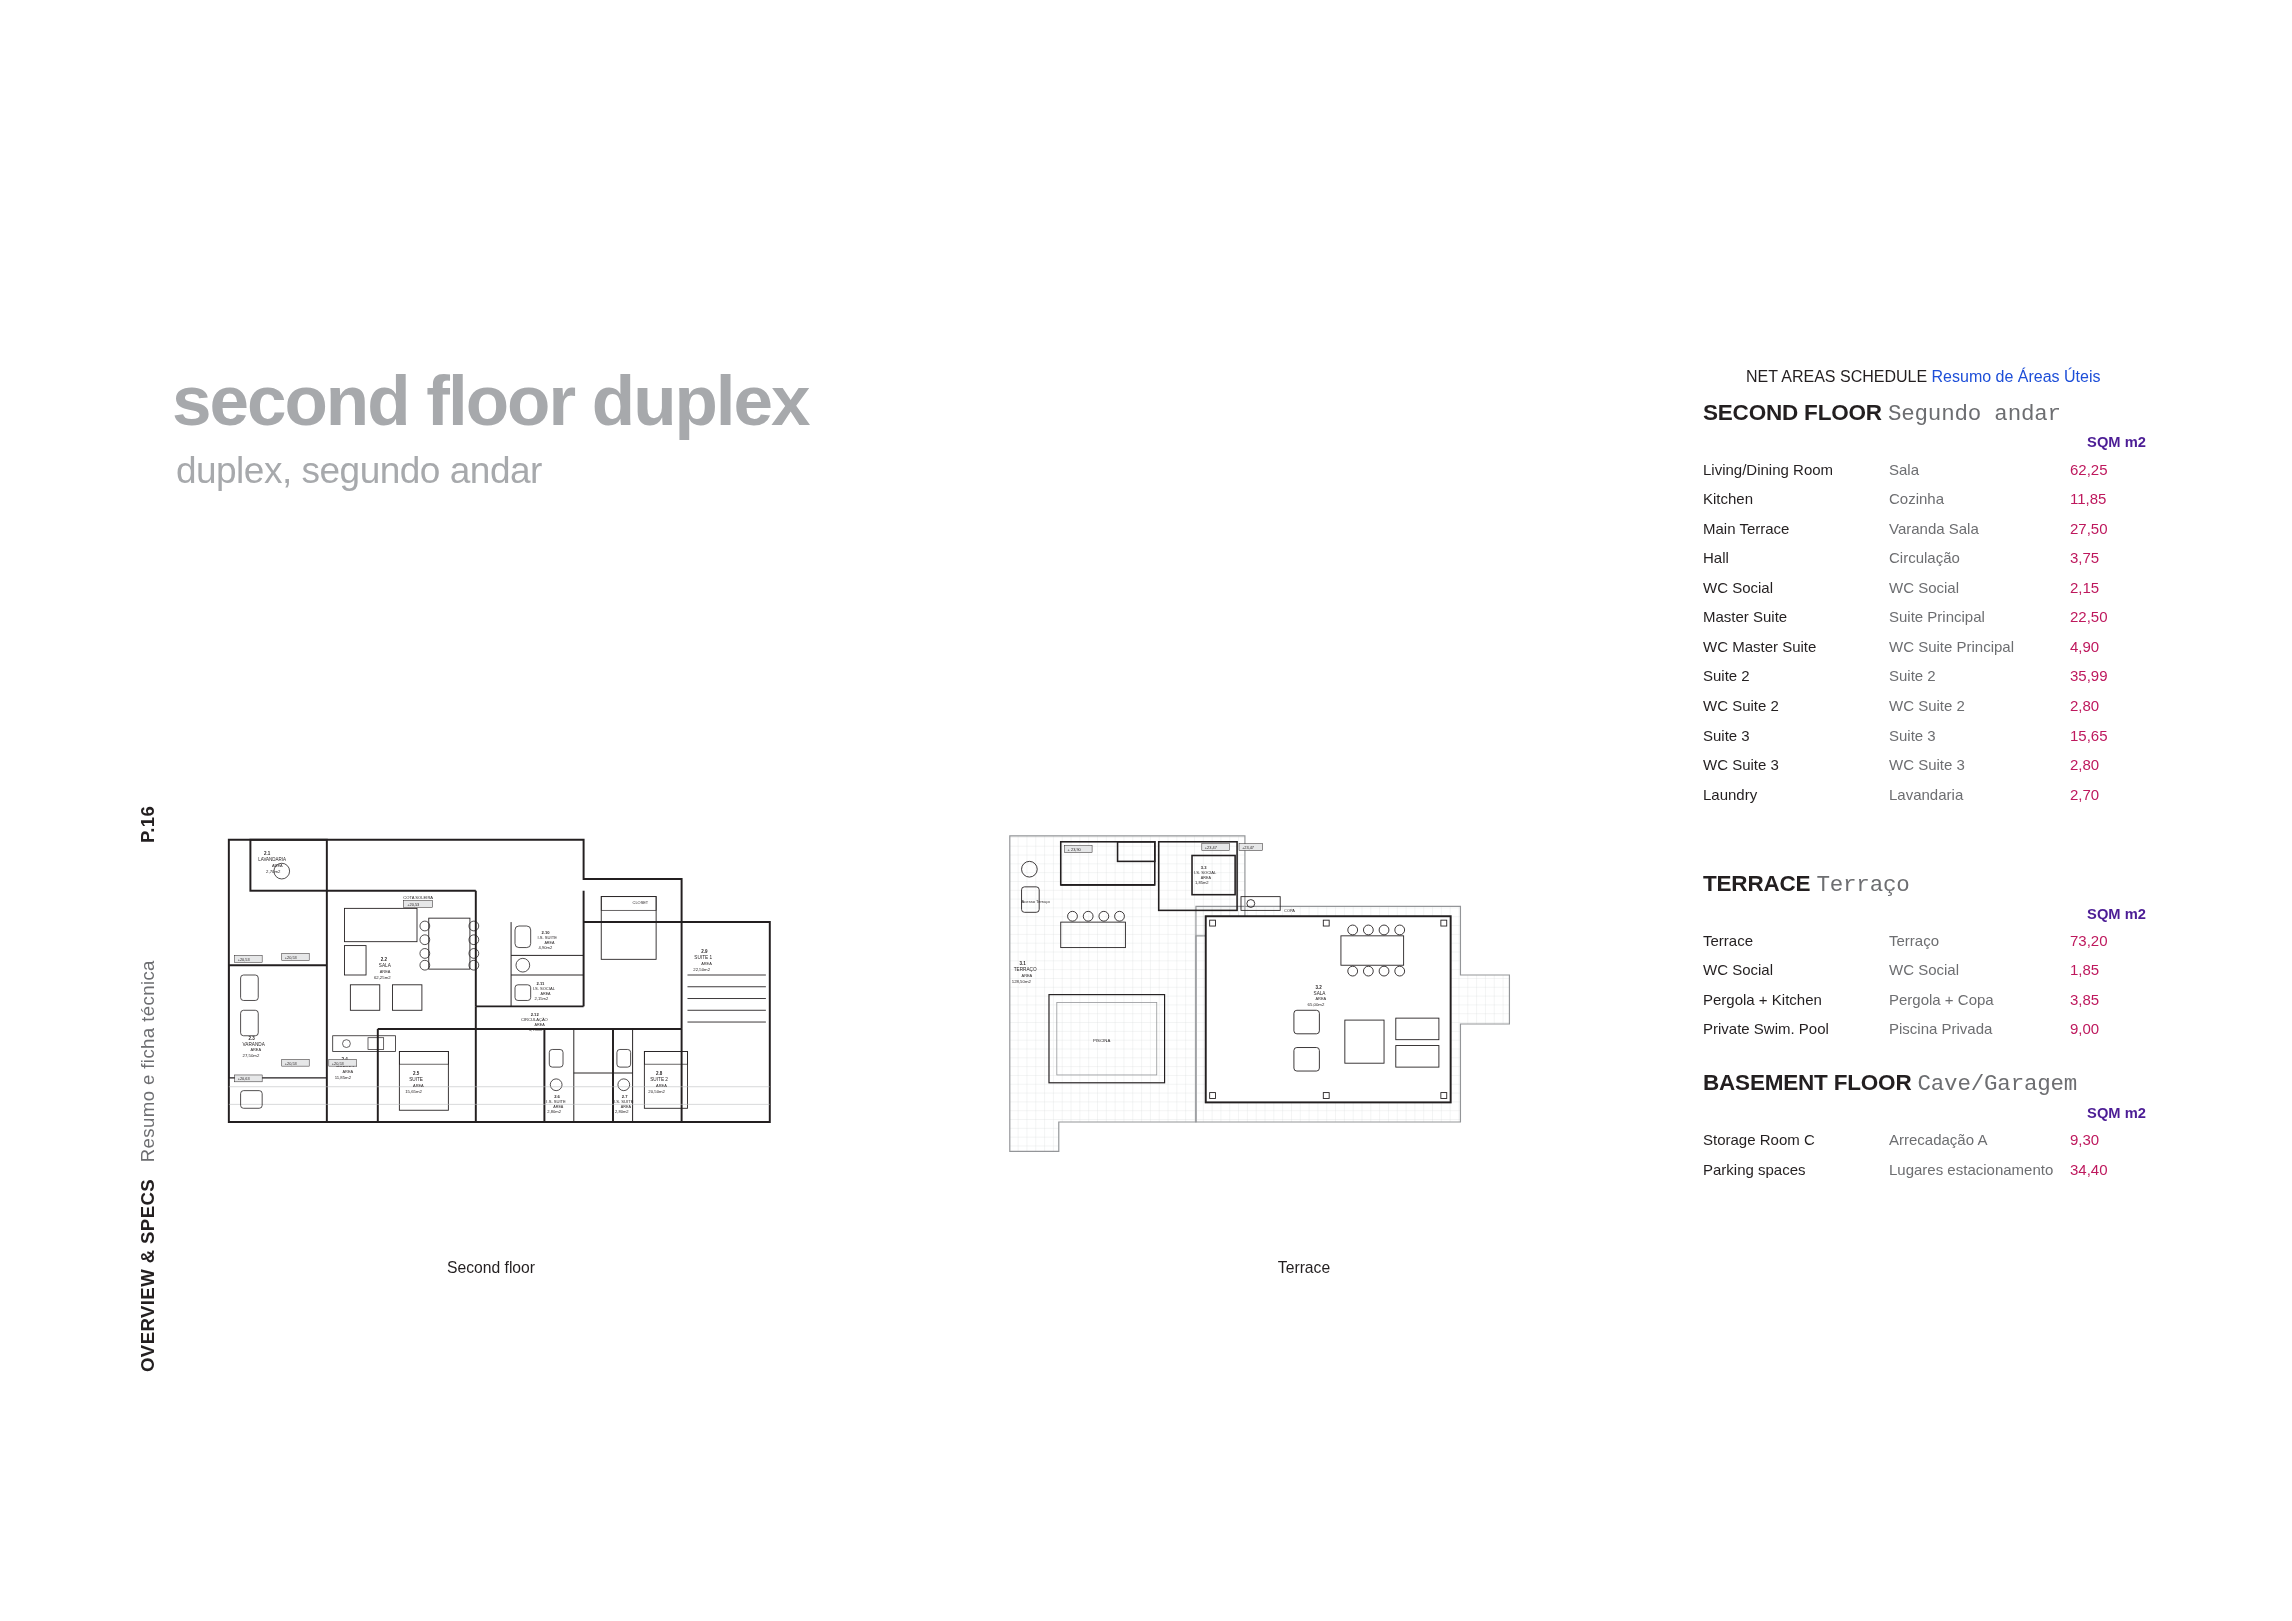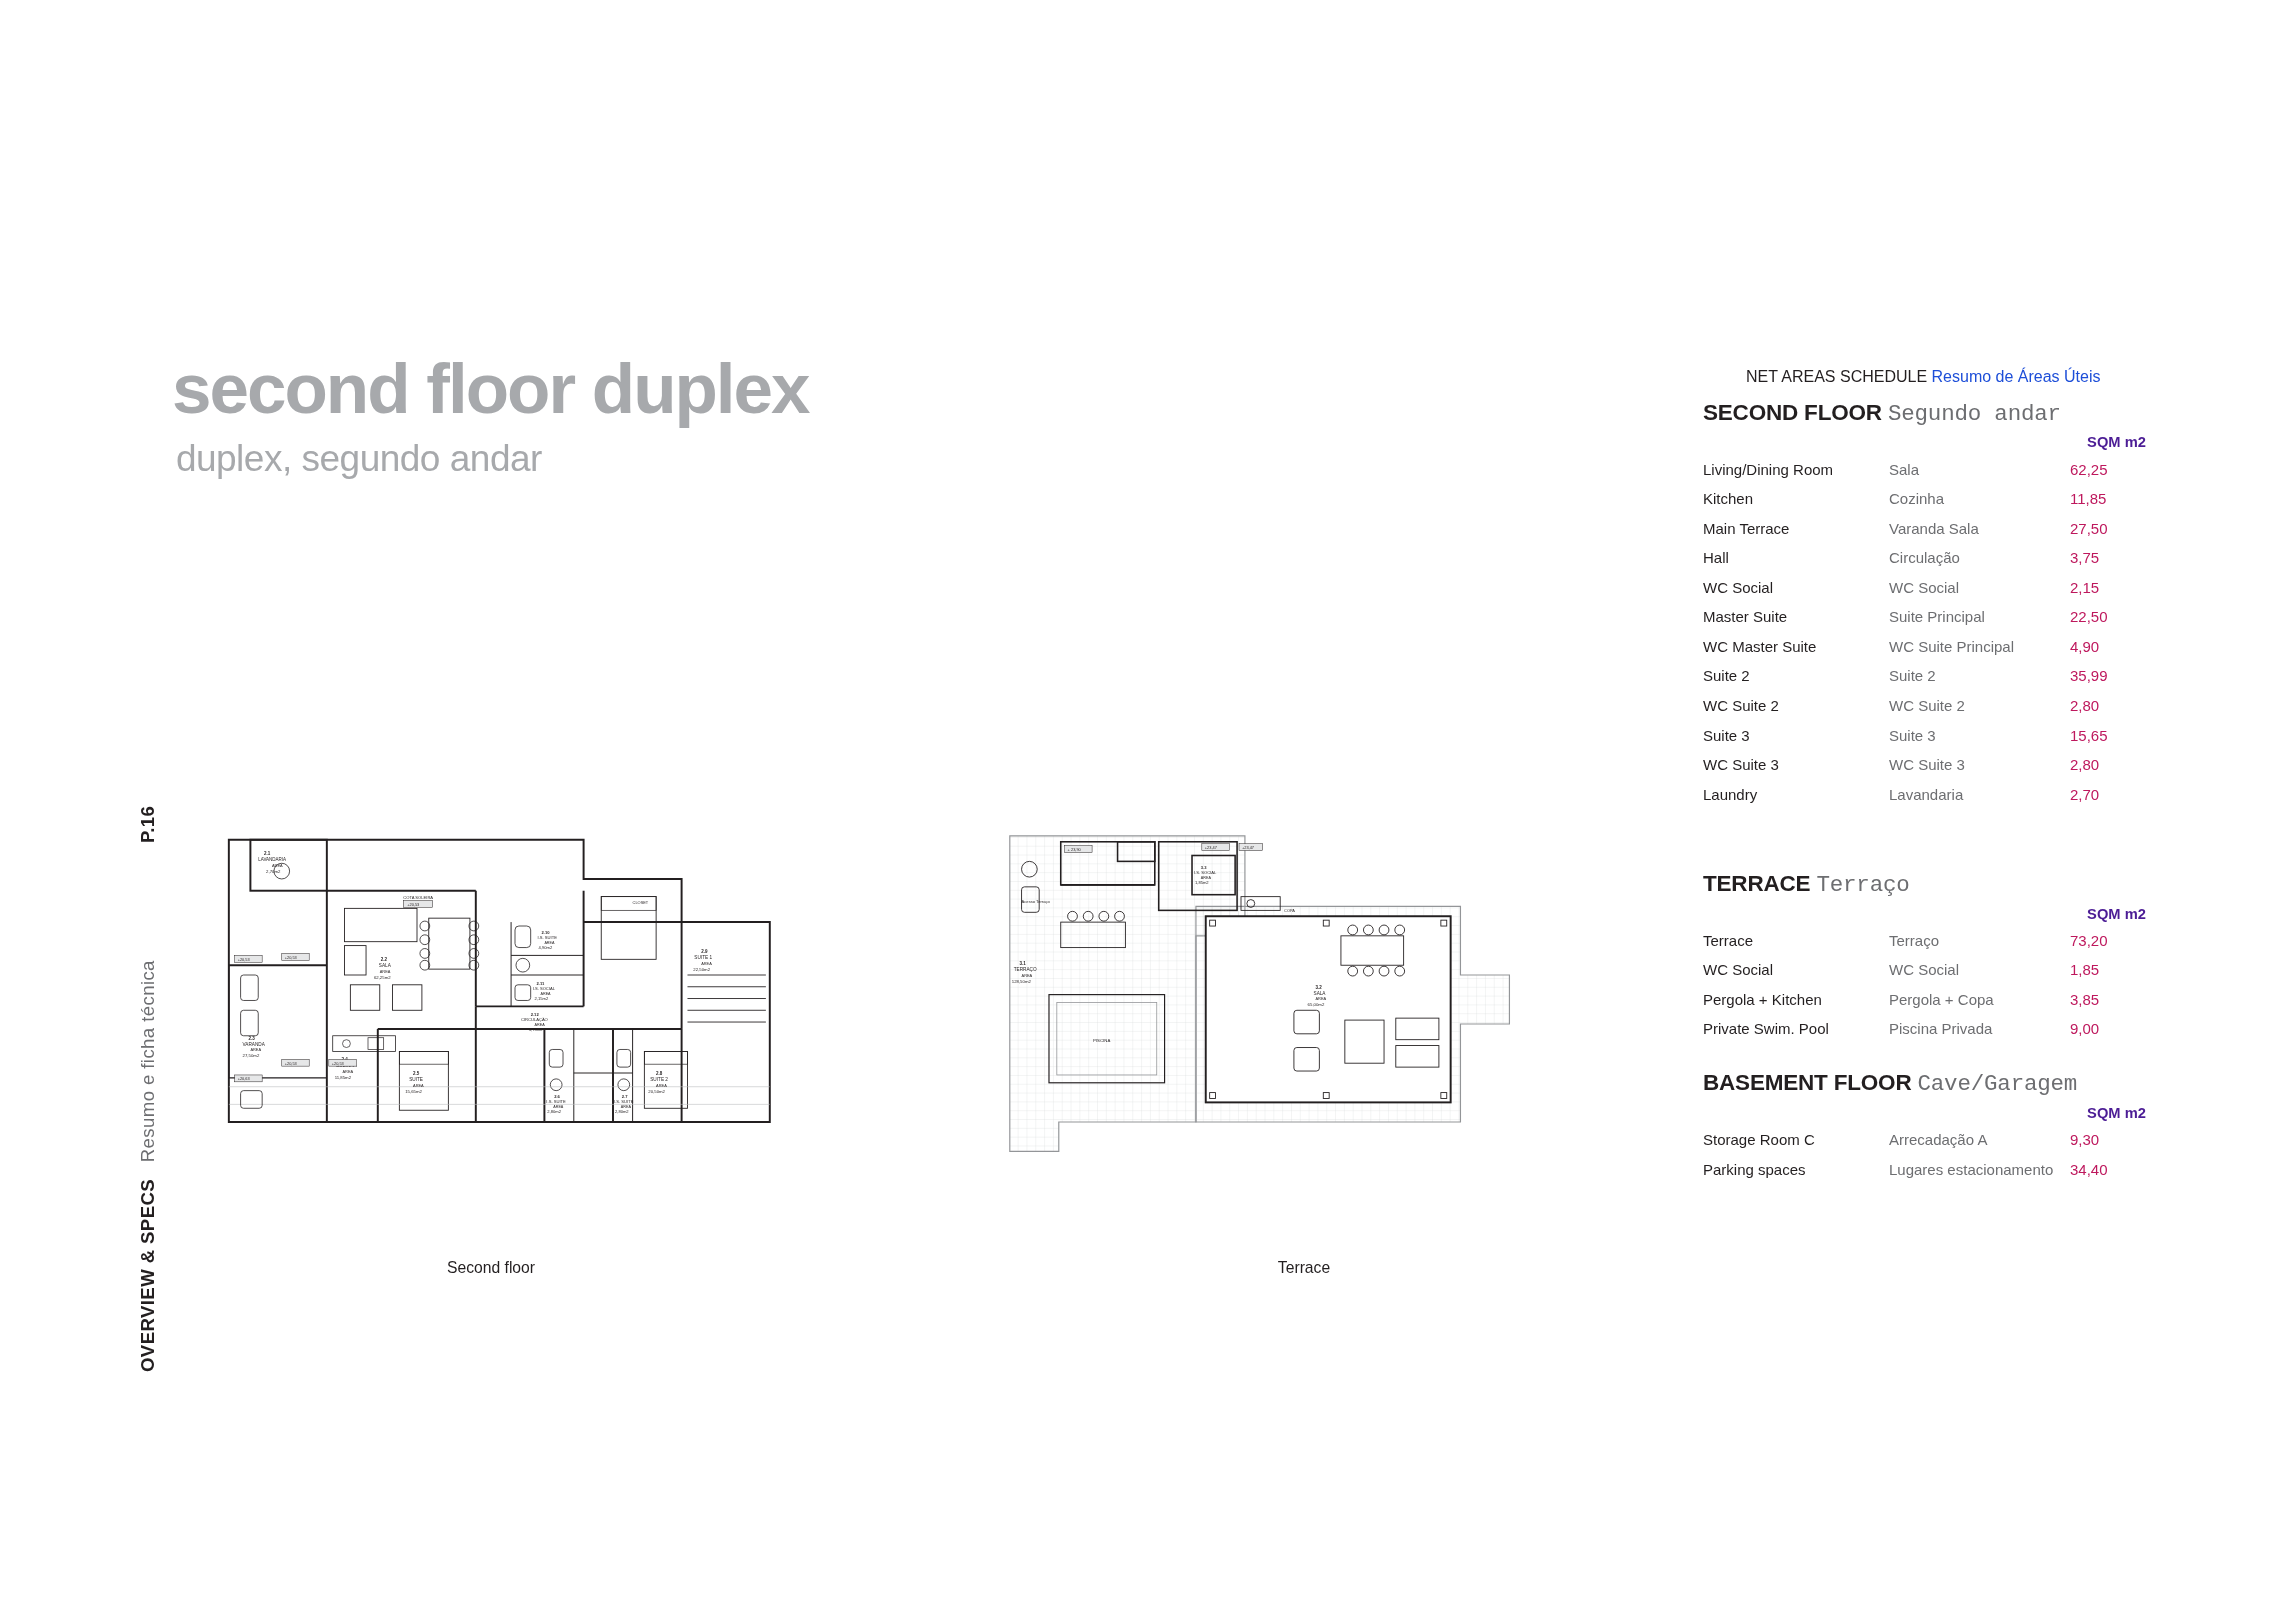--- a/index.html
+++ b/index.html
@@ -45,21 +45,21 @@
     font-size: 18.6px;
     letter-spacing: 0.4px;
   }
   #rail-label-wrap .bold { font-weight: bold; }
   #rail-label-wrap .light { color: #6d6e71; }
 
   
   #title-block {
     position: absolute;
     left: 172px;
-    top: 353px;
+    top: 365px;
   }
   #main-title {
     font-size: 71px;
     font-weight: bold;
     letter-spacing: -2px;
     color: #a7a9ac;
     line-height: 1;
     margin: 0;
   }
   #sub-title {

